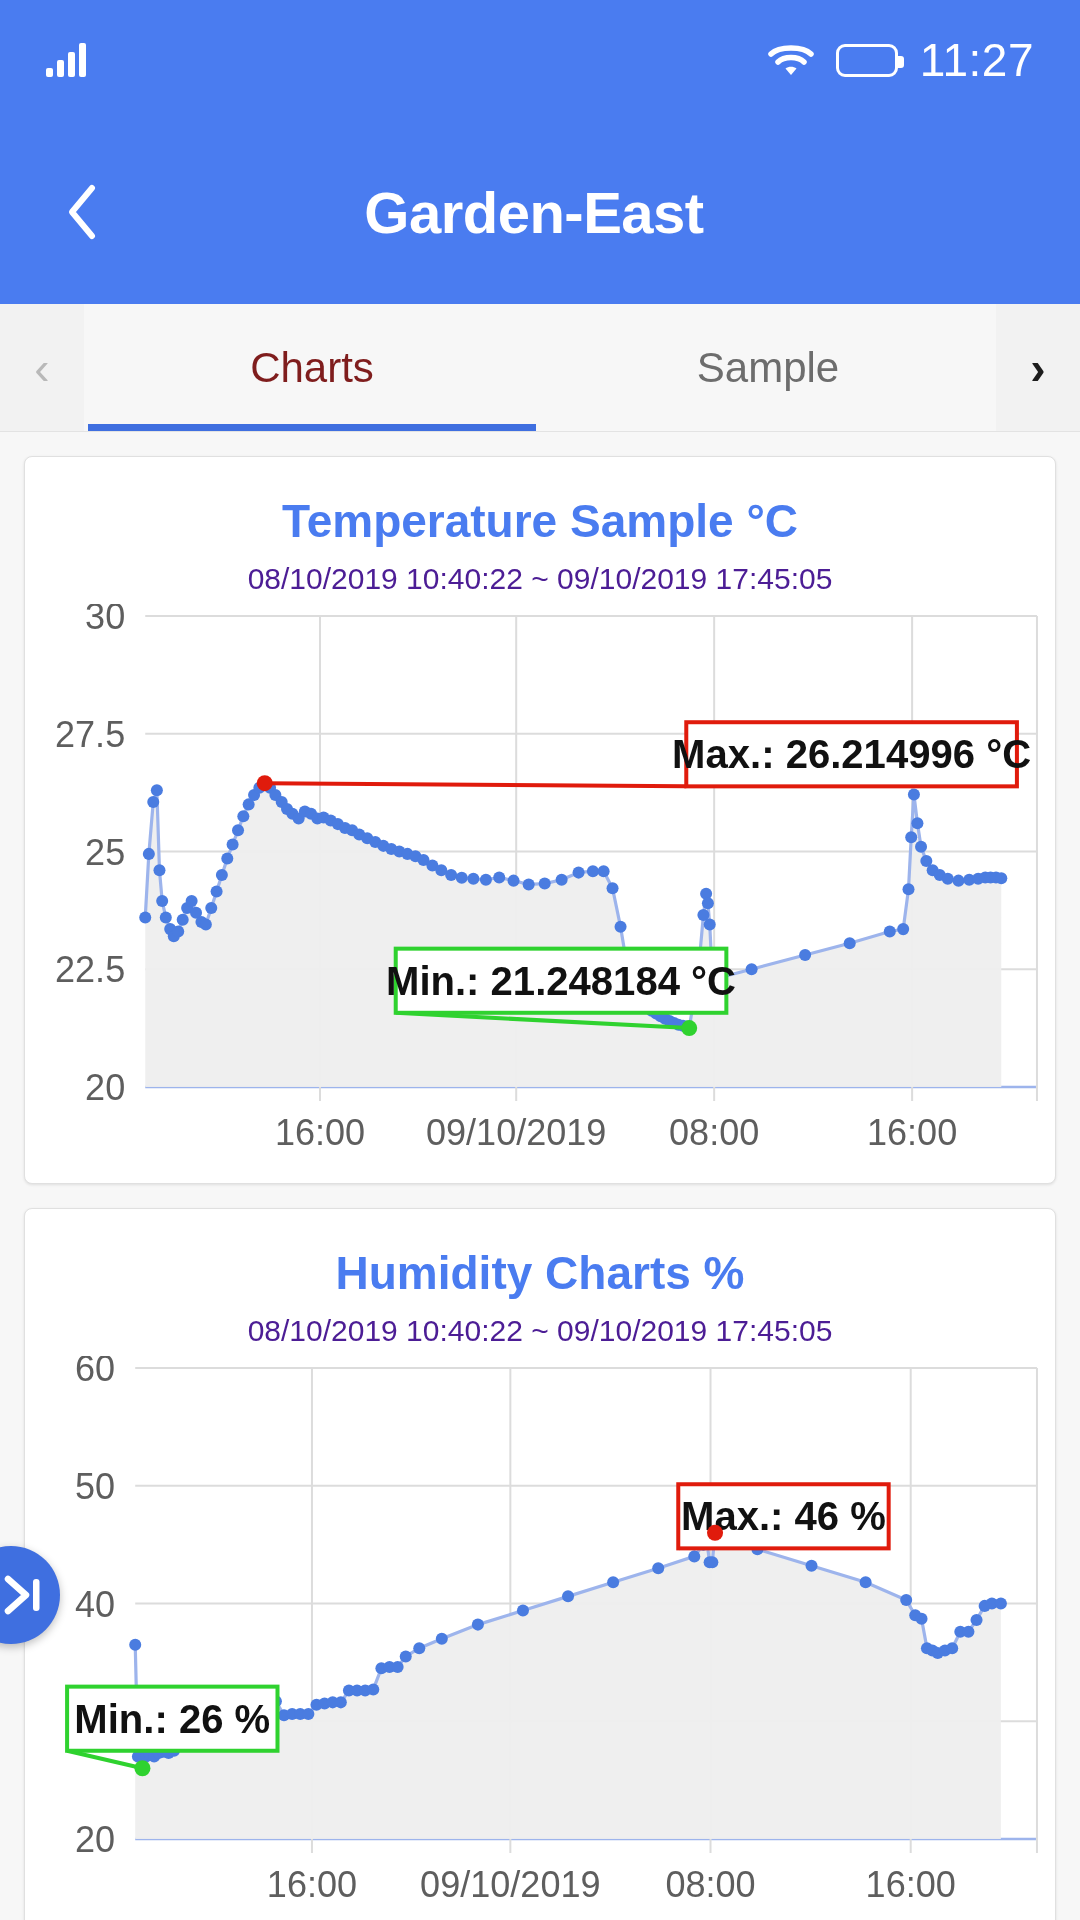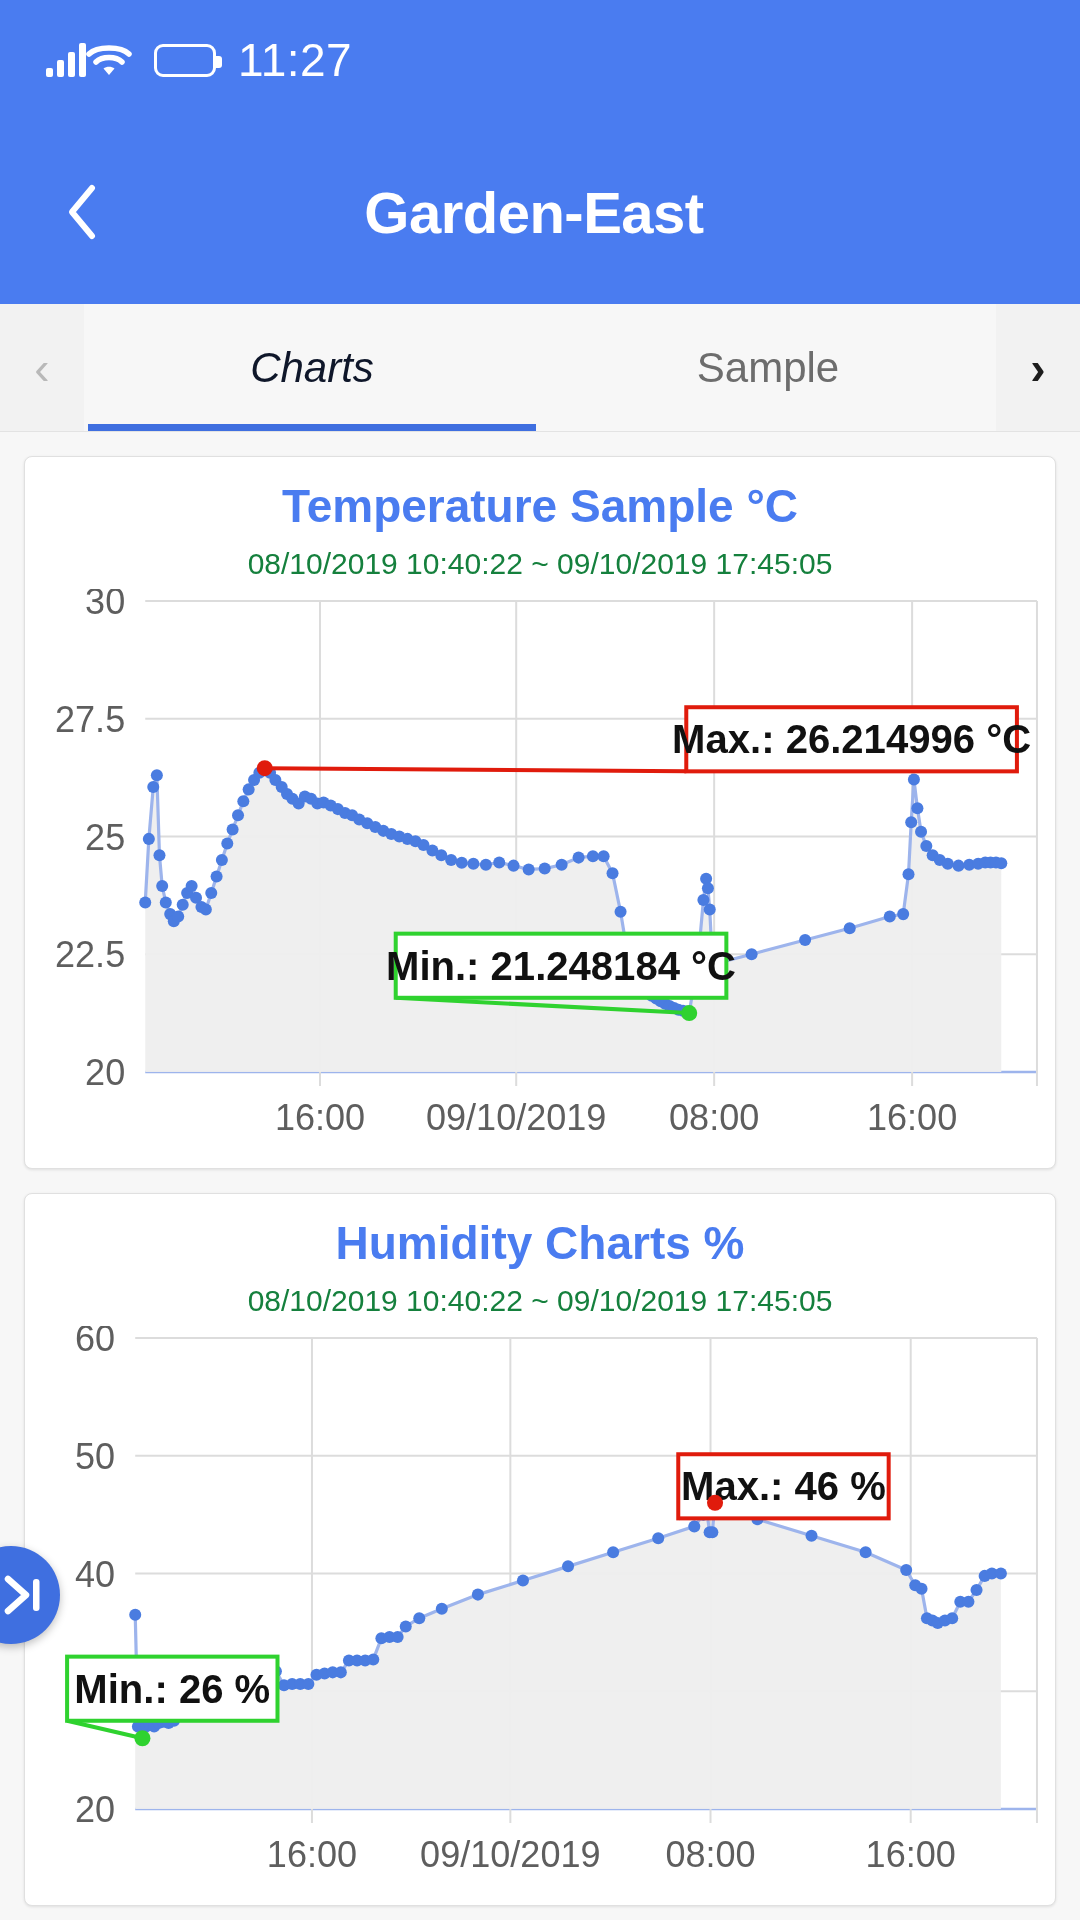--- a/index.html
+++ b/index.html
@@ -11,21 +11,21 @@
     font-family: "Liberation Sans", sans-serif;
     overflow: hidden;
   }
 
   
   .status-bar {
     height: 120px;
     background: #4a7cf0;
     display: flex;
     align-items: center;
-    justify-content: flex-start;
+    justify-content: space-between;
     padding: 0 46px;
   }
   .status-left { display: flex; align-items: center; }
   .status-right { display: flex; align-items: center; gap: 22px; }
 
   .signal-icon { display: flex; align-items: flex-end; gap: 4px; height: 34px; }
   .signal-icon i {
     display: block; width: 7px; background: #fff; border-radius: 2px;
   }
   .signal-icon i:nth-child(1) { height: 9px; }
@@ -83,42 +83,43 @@
     font-size: 46px; background: #f2f2f2; cursor: pointer; flex: none;
   }
   .tab-arrow.left { color: #b9b9b9; }
   .tab-arrow.right { color: #1d1d1d; font-weight: bold; }
   .tab-strip { flex: 1; display: flex; background: #f7f7f7; overflow: hidden; }
   .tab {
     flex: 1; display: flex; align-items: center; justify-content: center;
     font-size: 42px; color: #6d6d6d; cursor: pointer; position: relative;
     white-space: nowrap;
   }
-  .tab.active { color: #0f172a; font-style: italic; }
+  .tab.active { color: #7f1d1d; }
   .tab.active::after {
     content: ""; position: absolute; bottom: 0; left: 4px; right: 4px;
     height: 7px; background: #3f6fe0;
   }
 
   
   .scroll-area { position: relative; height: 1488px; }
   .card {
     background: #fff;
     border: 1px solid #e0e0e0;
     border-radius: 8px;
     margin: 24px 24px 0 24px;
     box-shadow: 0 1px 3px rgba(0,0,0,0.10);
     padding: 22px 0 18px 0;
   }
   .chart-title {
     text-align: center; color: #4a7cf0; font-size: 46px; font-weight: bold;
     margin-bottom: 14px;
+    margin-top: 15px;
   }
   .chart-range {
-    text-align: center; color: #15803d; font-size: 30px; margin-bottom: 8px;
+    text-align: center; color: #4c1d95; font-size: 30px; margin-bottom: 8px;
   }
   .plot-wrap { position: relative; }
   .plot-wrap svg { display: block; width: 100%; }
 
   
   .fab {
     position: absolute;
     left: -38px;
     top: 1090px;
     width: 98px; height: 98px;

